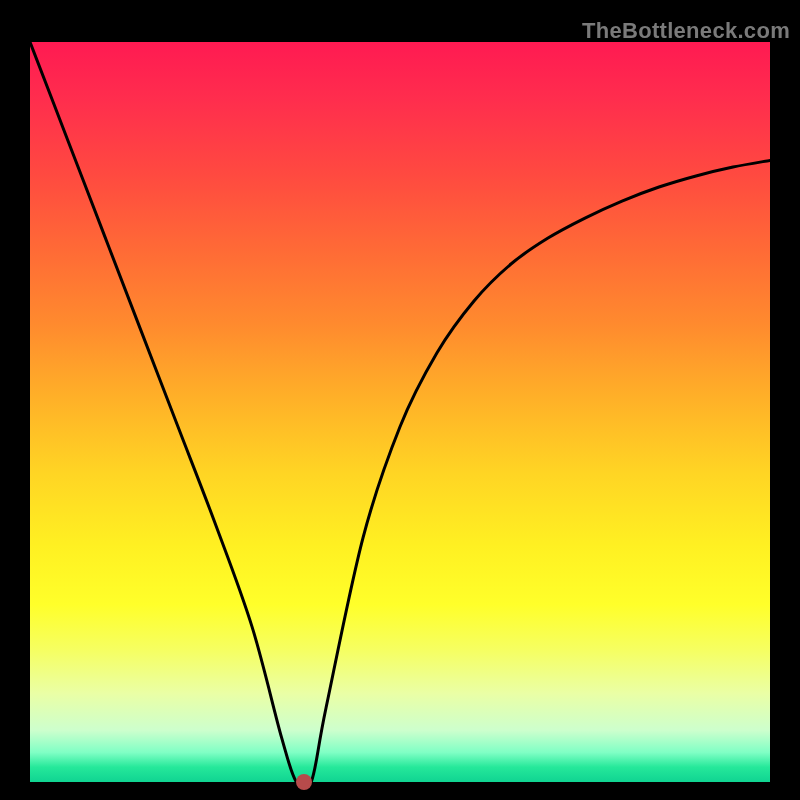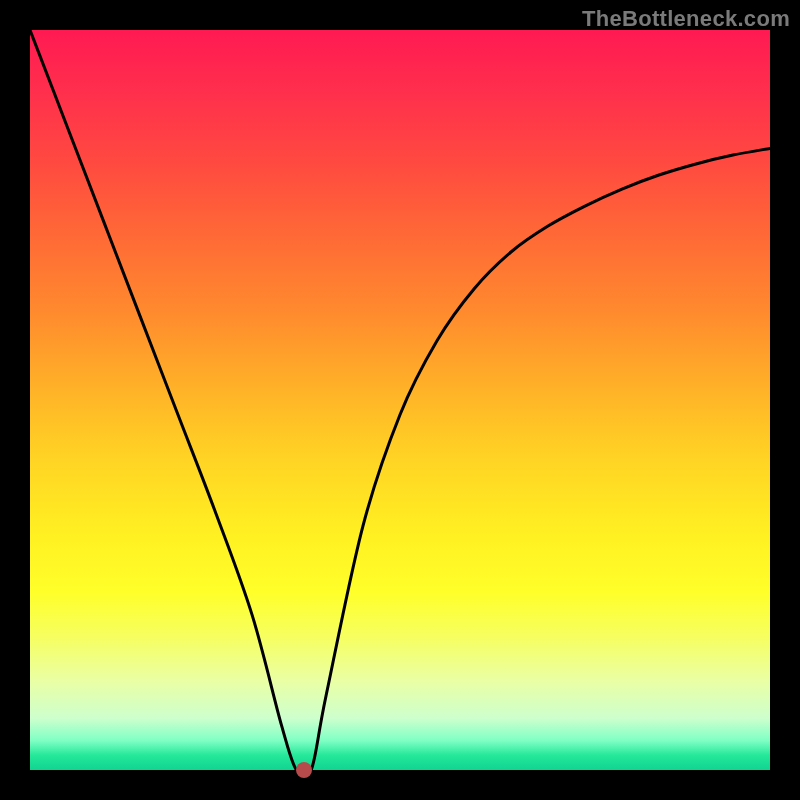--- a/index.html
+++ b/index.html
@@ -9,20 +9,21 @@
     height: 800px;
     background: #000;
     font-family: Arial, Helvetica, sans-serif;
     overflow: hidden;
   }
   .frame {
     position: relative;
     width: 800px;
     height: 720px;
     background: #000;
+    margin-top: 12px;
   }
   .plot-area {
     position: absolute;
     left: 30px;
     top: 30px;
     width: 740px;
     height: 740px;
     background: linear-gradient(
       to bottom,
       #ff1a52 0%,

